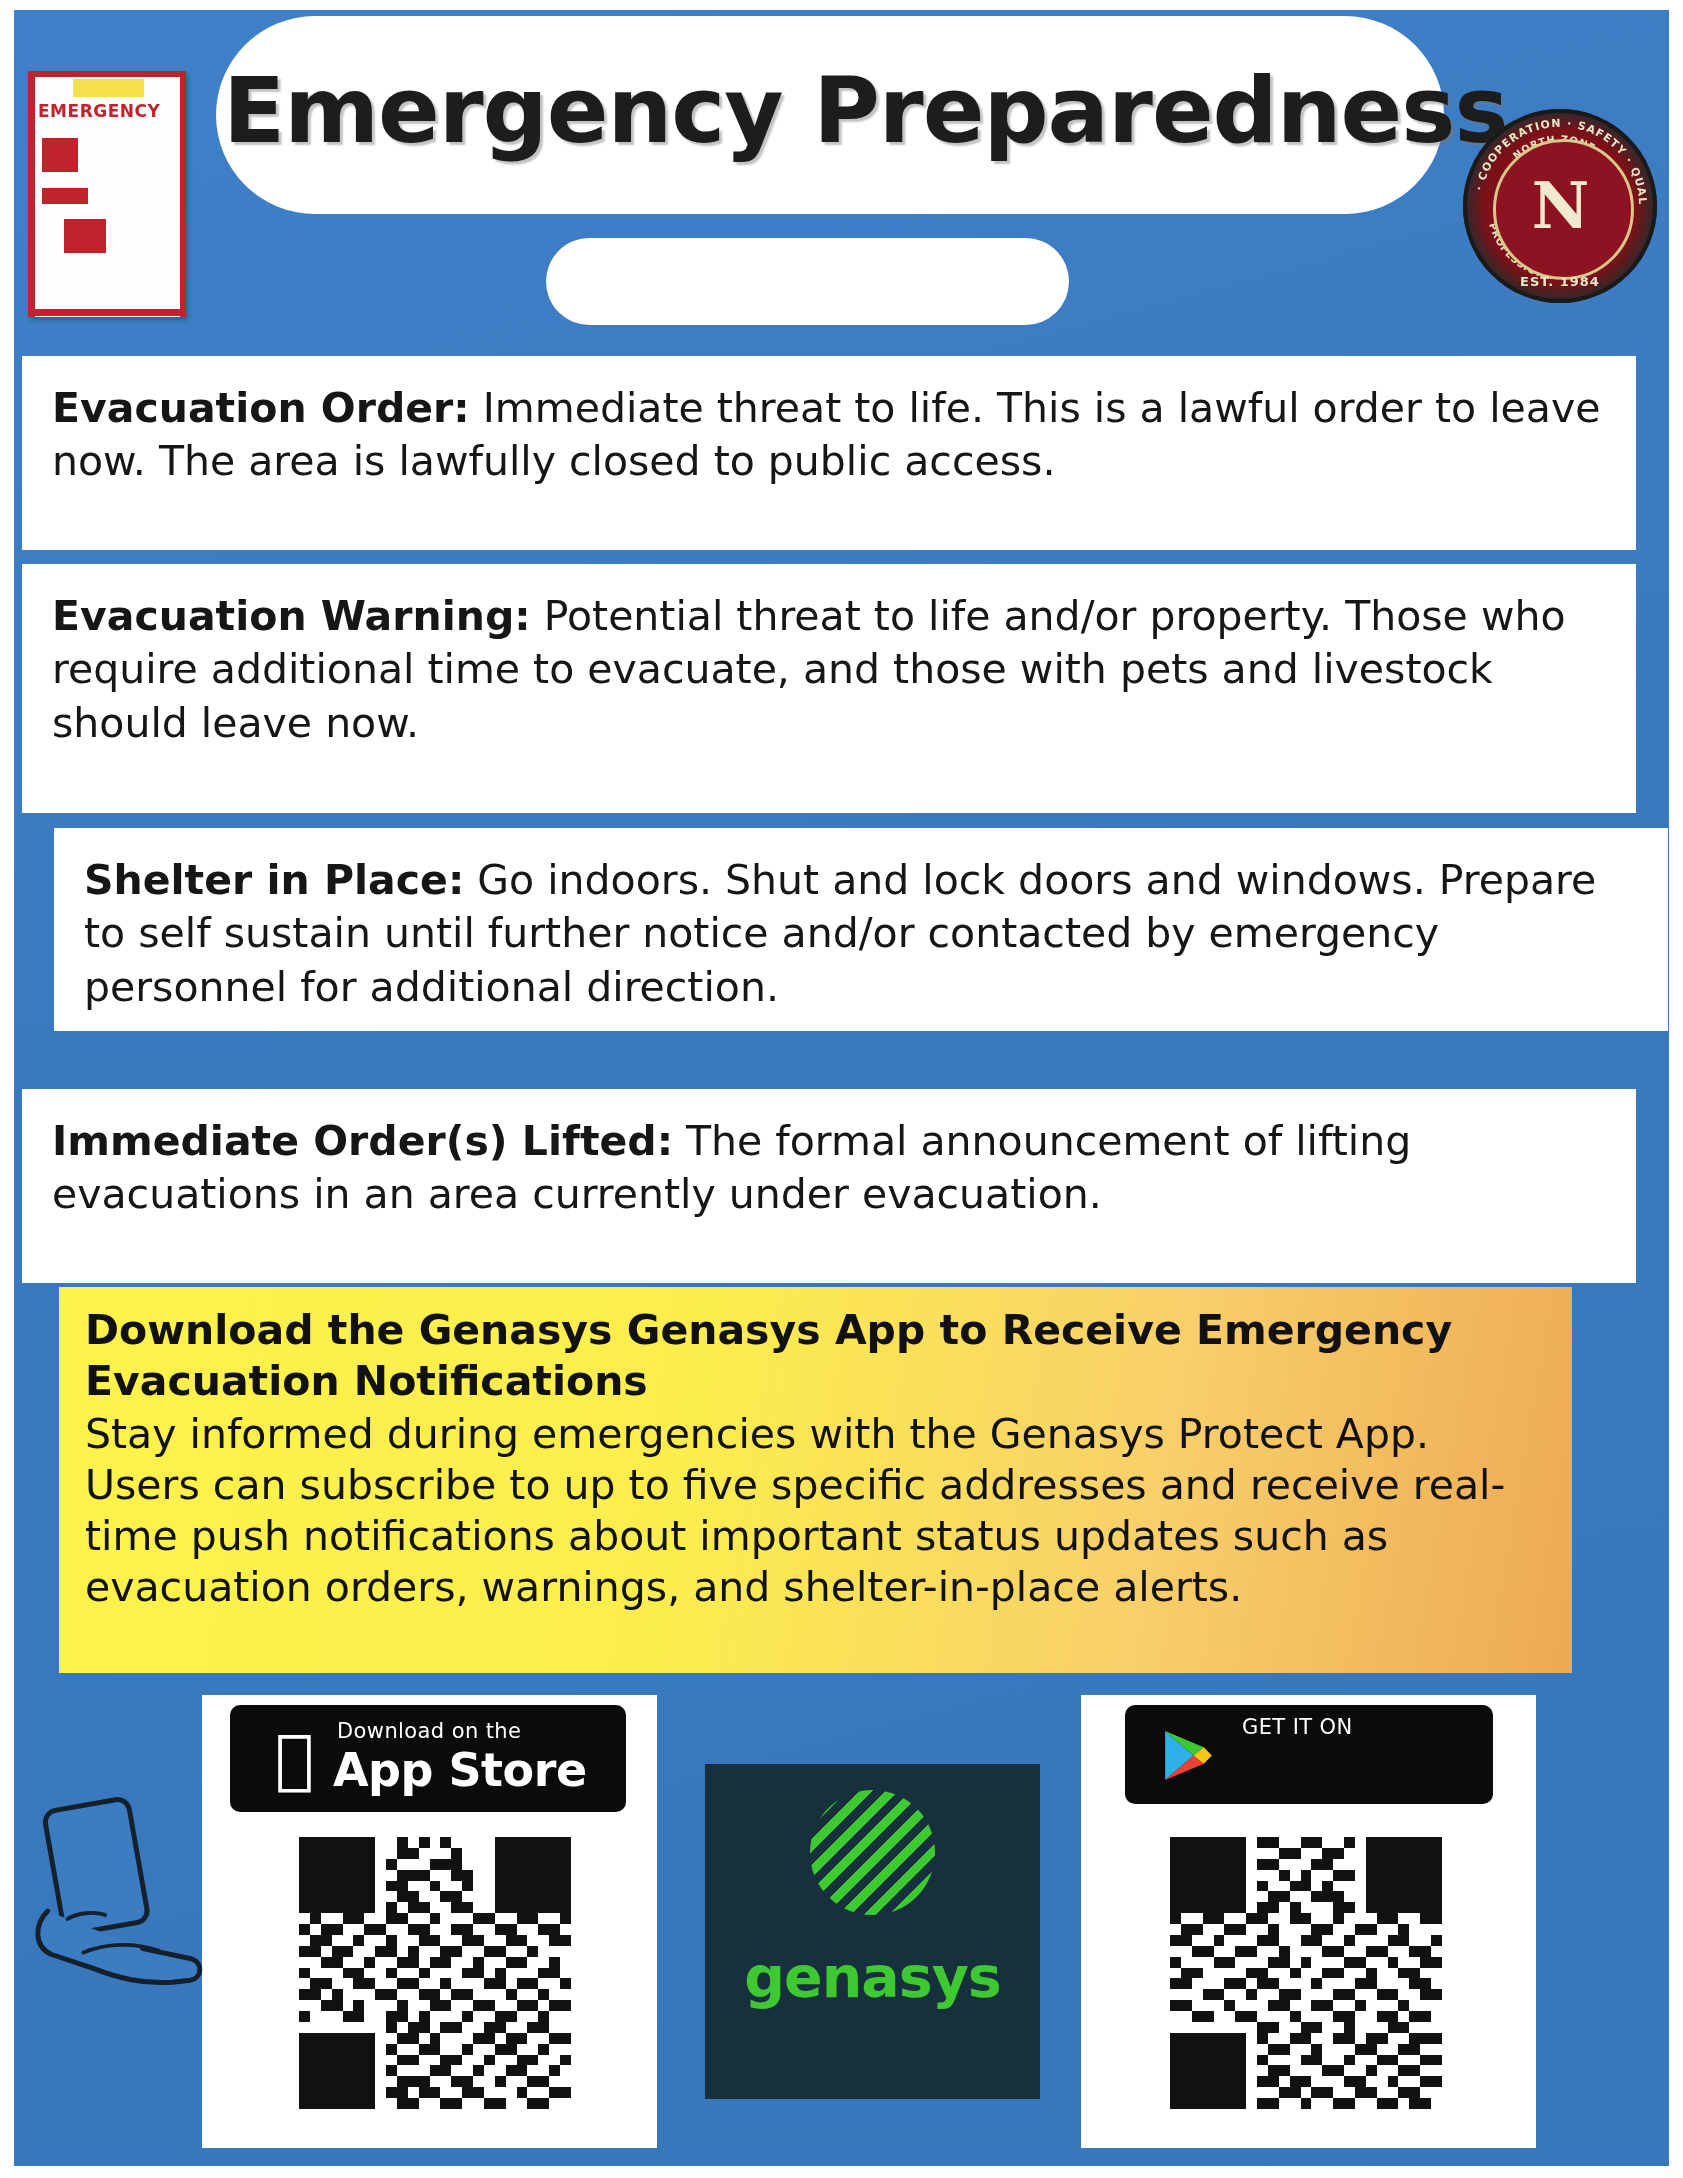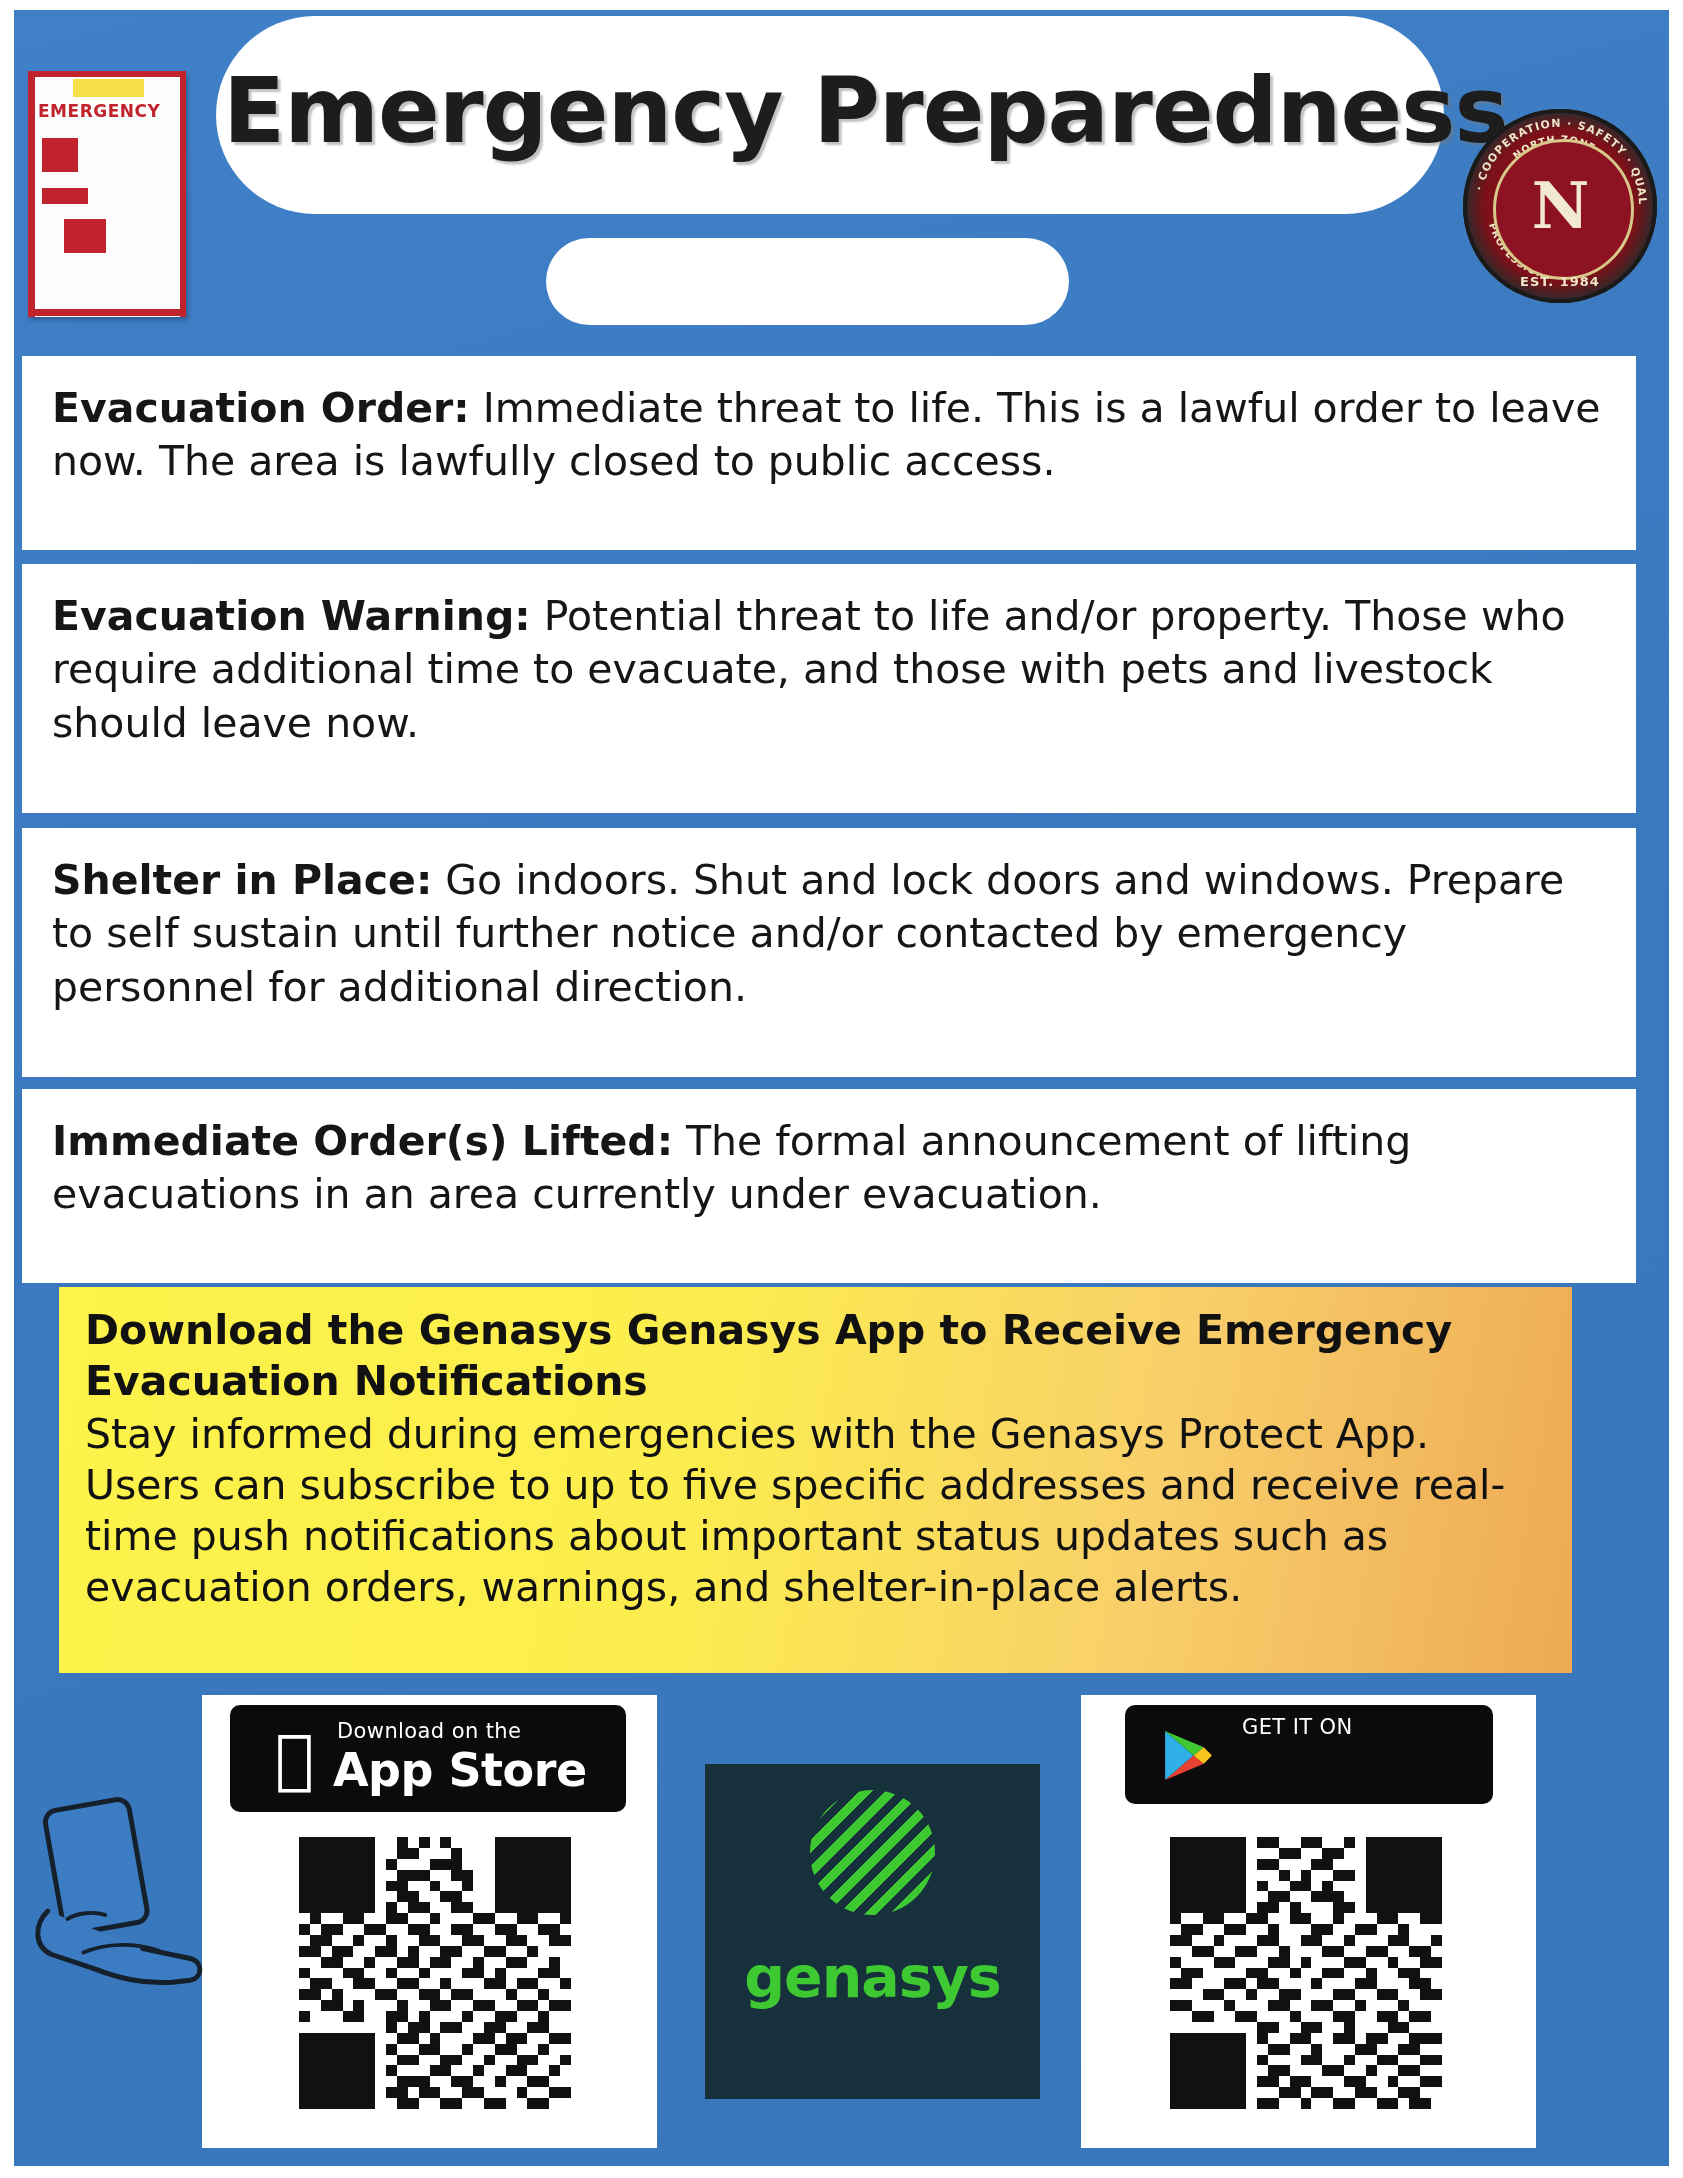--- a/index.html
+++ b/index.html
@@ -218,21 +218,21 @@
     font-size: 41px;
     line-height: 1.30;
     color: #161616;
   }
   .card p b {
     font-weight: bold;
   }
 
   #card-order   { top: 356px;  height: 194px; }
   #card-warning { top: 564px;  height: 249px; }
-  #card-shelter { top: 828px;  height: 249px; }
+  #card-shelter { top: 828px;  height: 203px; margin-left: 32px; }
   #card-lifted  { top: 1089px; height: 194px; }
 
   
   .promo {
     position: absolute;
     left: 59px;
     top: 1287px;
     width: 1513px;
     height: 386px;
     background: linear-gradient(100deg, #fdf34a 0%, #fced4e 42%, #f8cf6a 72%, #eda954 100%);

